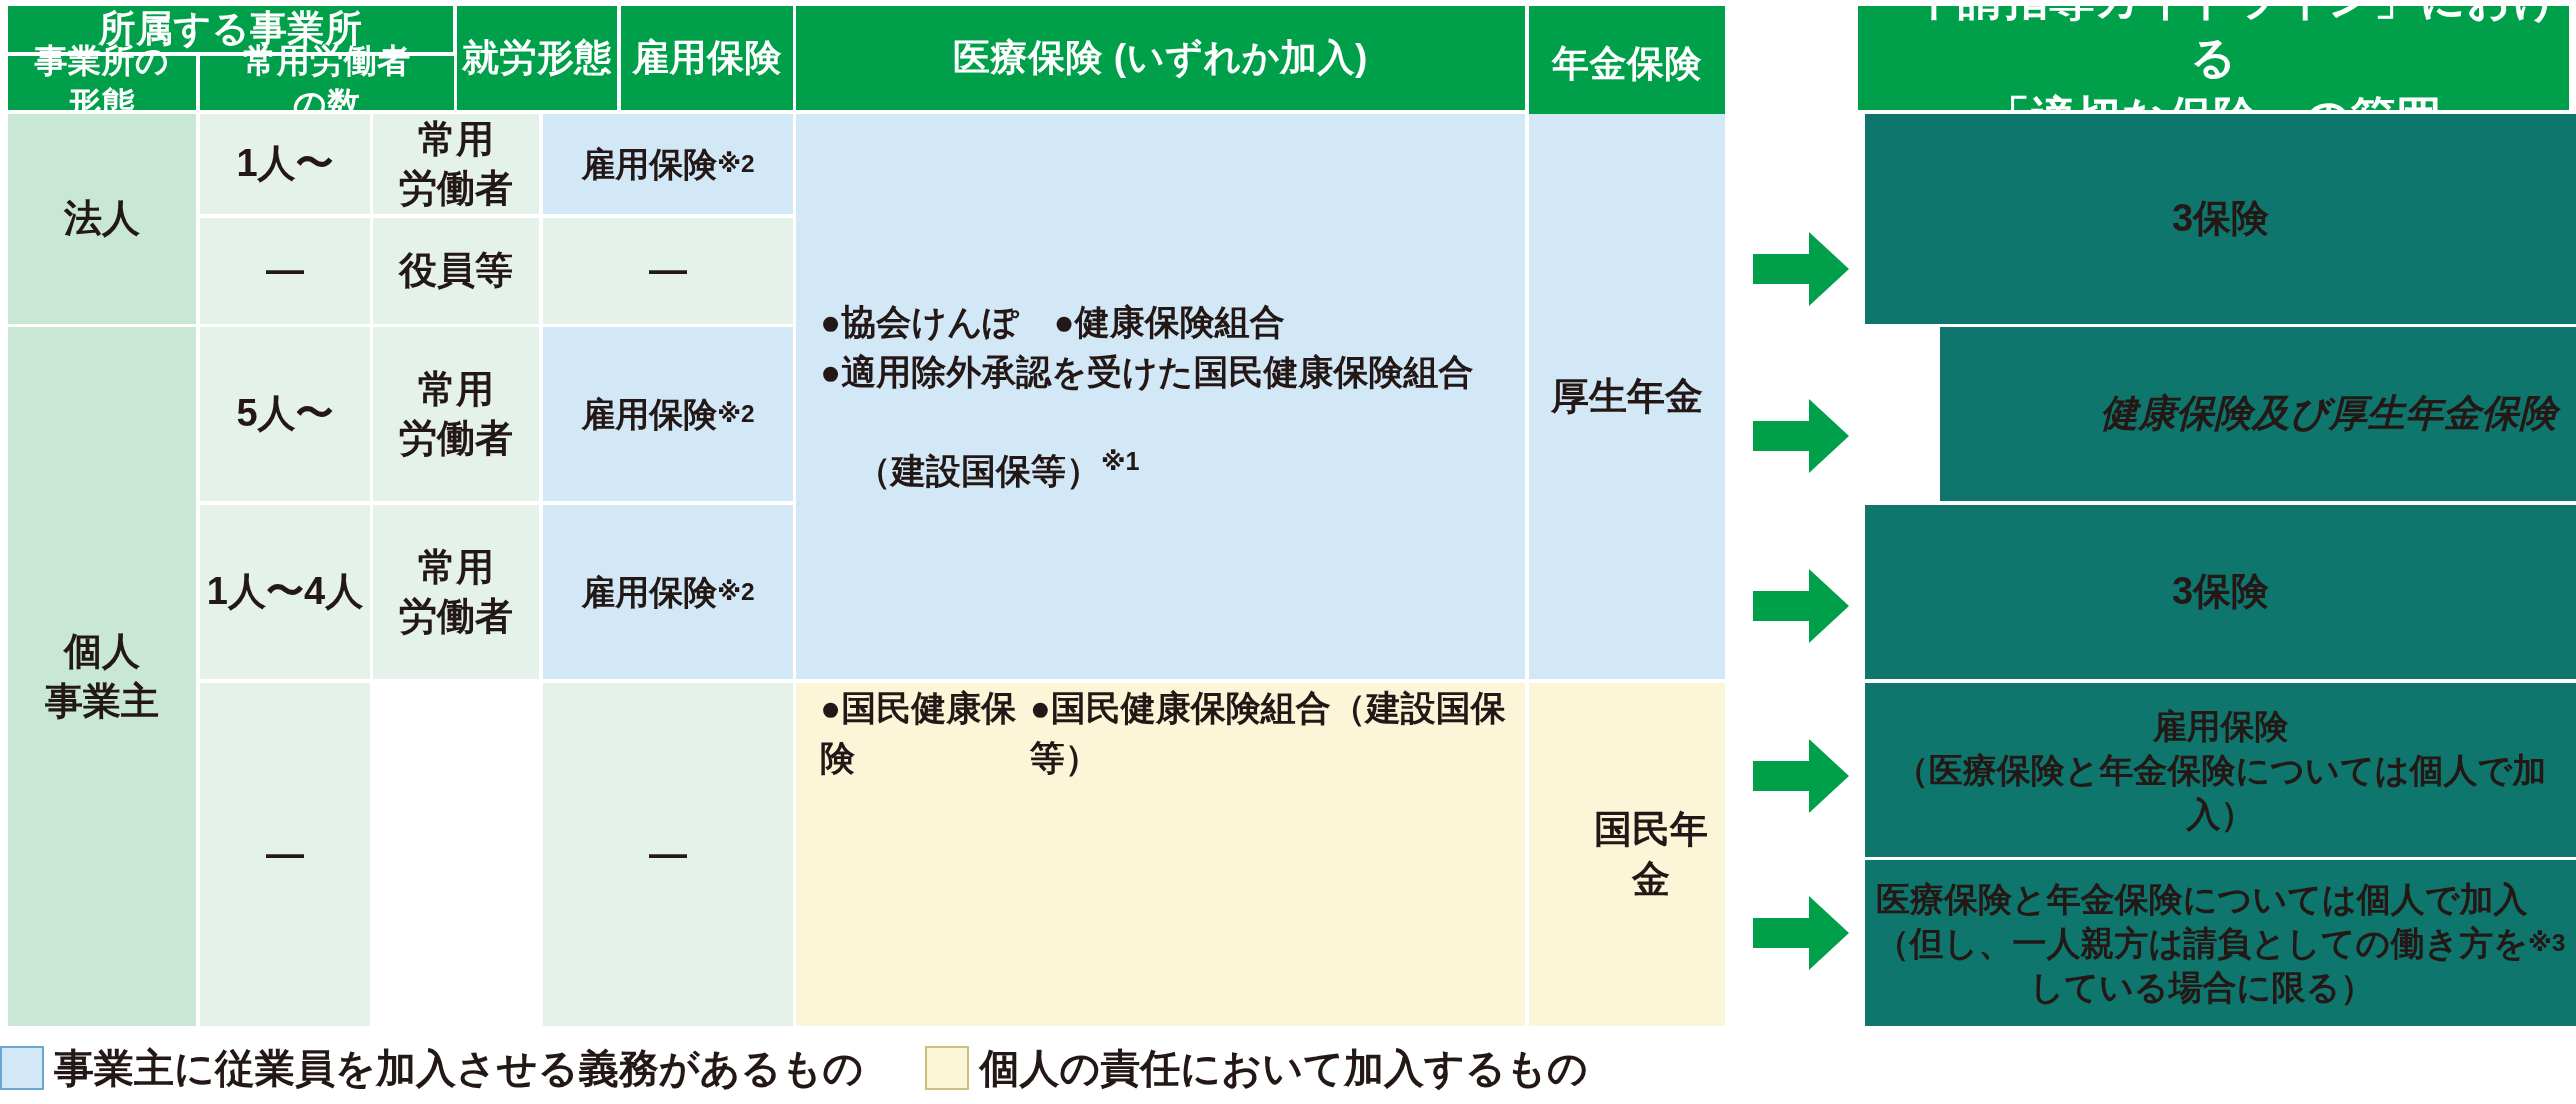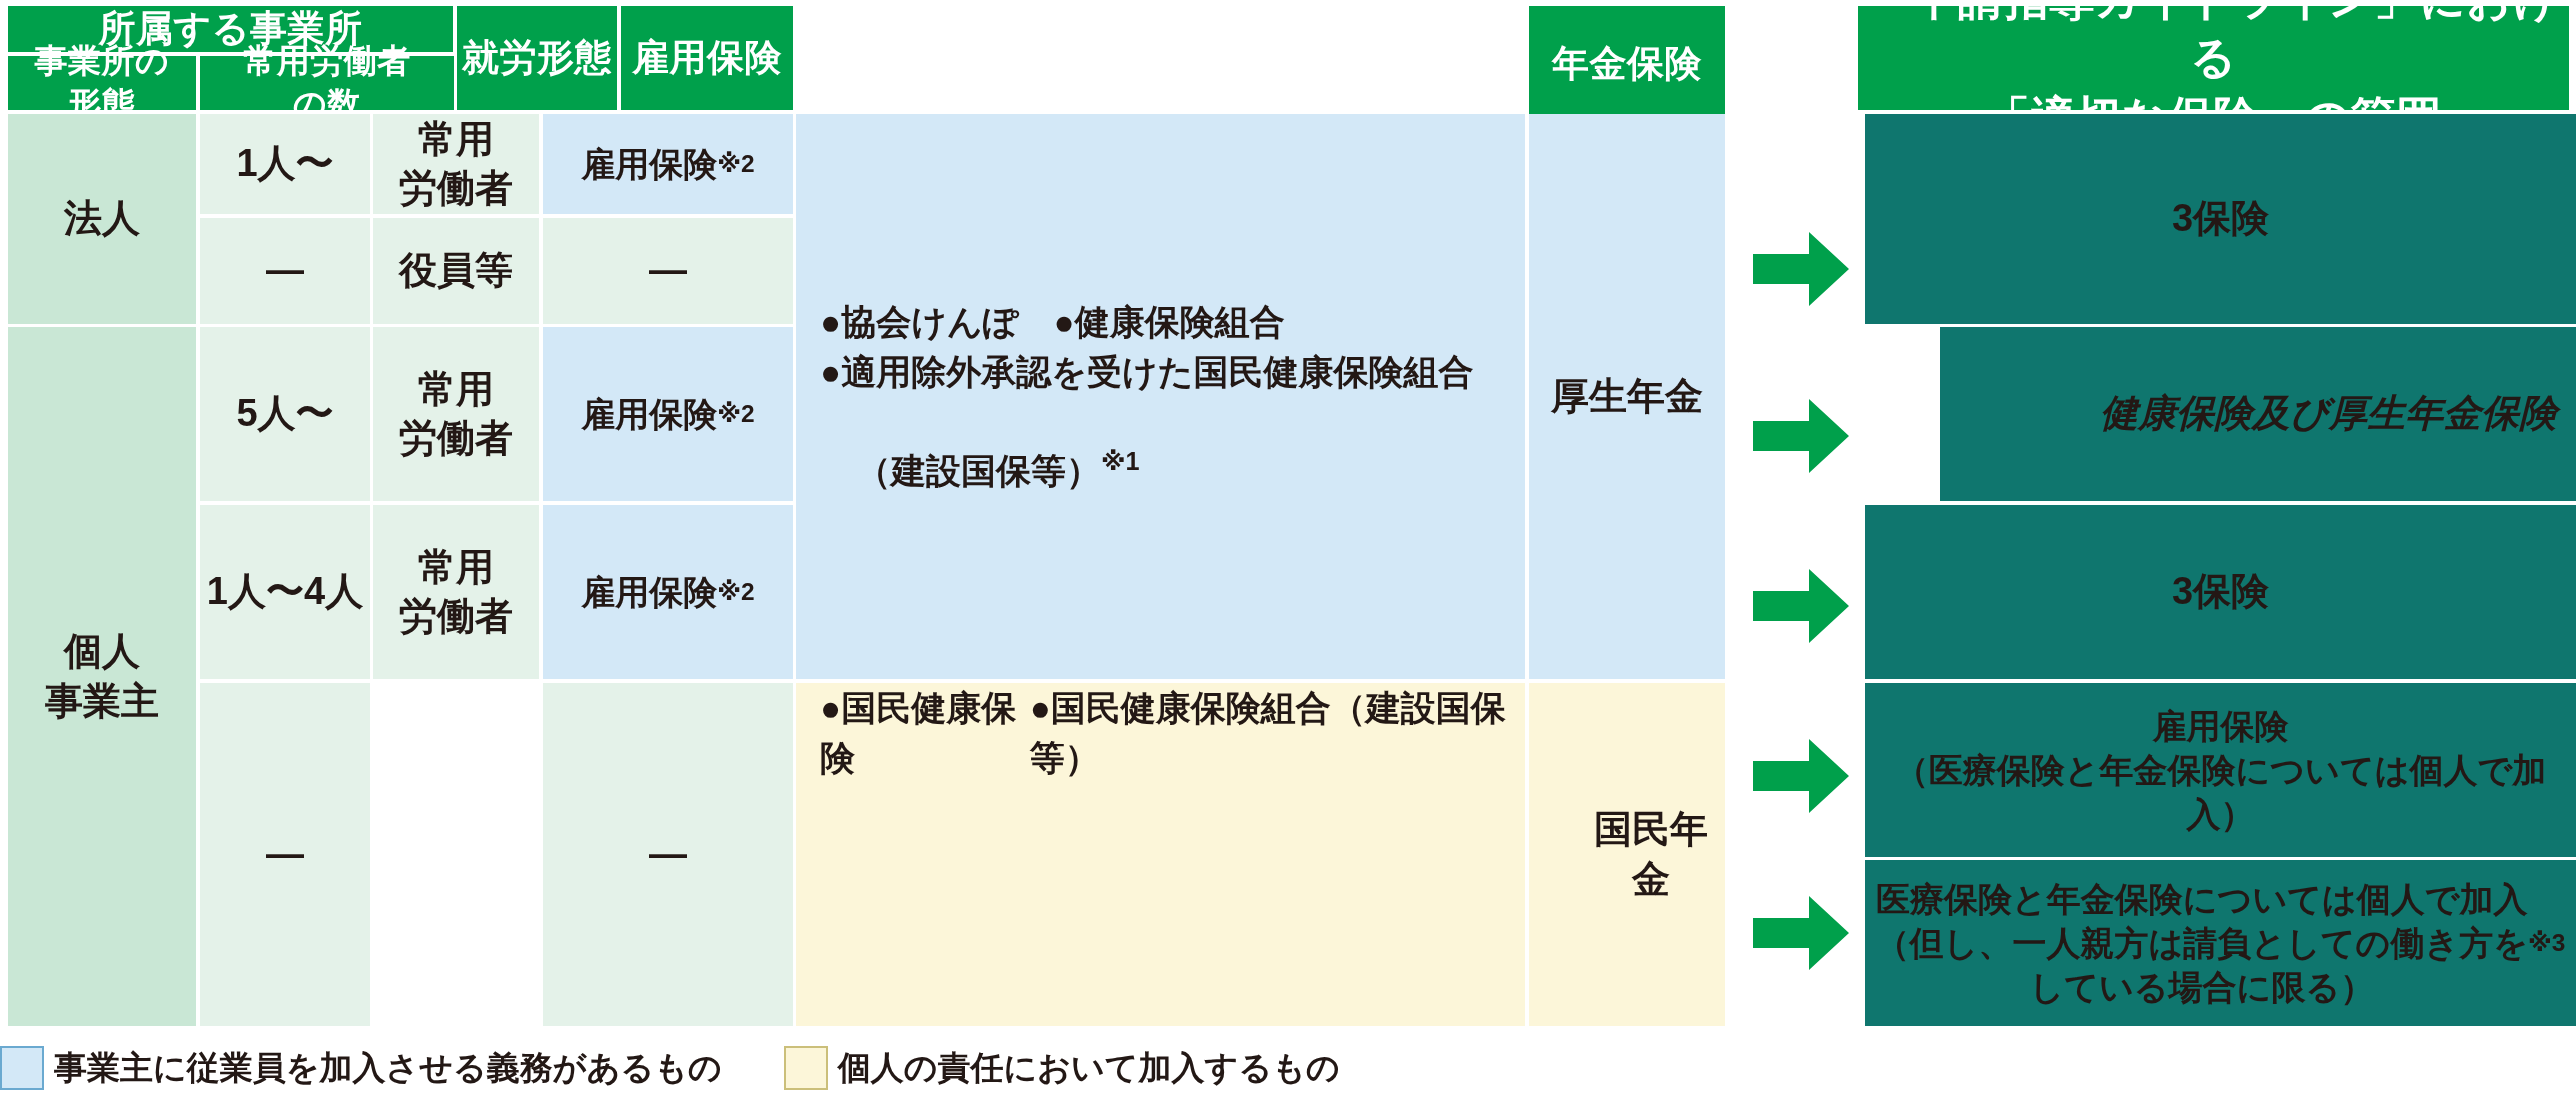--- a/index.html
+++ b/index.html
@@ -68,21 +68,21 @@
 
   
   .legend{
     position:absolute;
     left:0;
     top:1038px;
     width:2576px;
     height:60px;
     display:flex;
     align-items:center;
-    font-size:33px;
+    font-size:40px;
     font-weight:700;
     color:#231815;
   }
   .legend .sw{
     width:44px;height:44px;
     border:2px solid #9aa0a6;
     box-sizing:border-box;
     margin-right:10px;
     flex:0 0 auto;
   }
@@ -100,20 +100,21 @@
   <div class="cell hd small" style="left:8px;top:56px;width:188px;height:54px;font-size:33px;">事業所の
 形態</div>
 
   <div class="cell hd small" style="left:200px;top:56px;width:254px;height:54px;font-size:33px;">常用労働者
 の数</div>
 
   <div class="cell hd" style="left:457px;top:6px;width:160px;height:104px;">就労形態</div>
 
   <div class="cell hd" style="left:621px;top:6px;width:172px;height:104px;">雇用保険</div>
 
+  <div class="cell hd" style="left:796px;top:6px;width:729px;height:104px;">医療保険 (いずれか加入)</div>
 
   <div class="cell hd" style="left:1529px;top:6px;width:196px;height:116px;">年金保険</div>
 
   <div class="cell hd title" style="left:1858px;top:6px;width:711px;height:104px;">「下請指導ガイドライン」における
 「適切な保険」の範囲</div>
 
   <div class="cell g-dark body-txt" style="left:8px;top:114px;width:188px;height:210px;">法人</div>
 
   <div class="cell g-dark body-txt" style="left:8px;top:327px;width:188px;height:699px;">個人
 事業主</div>

